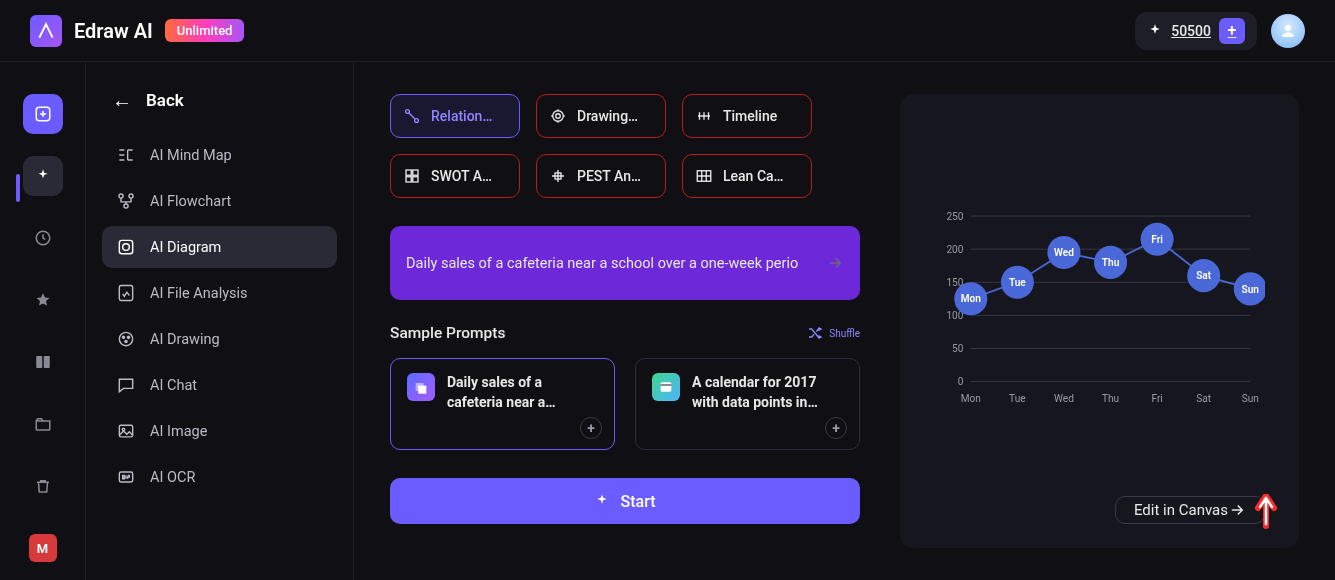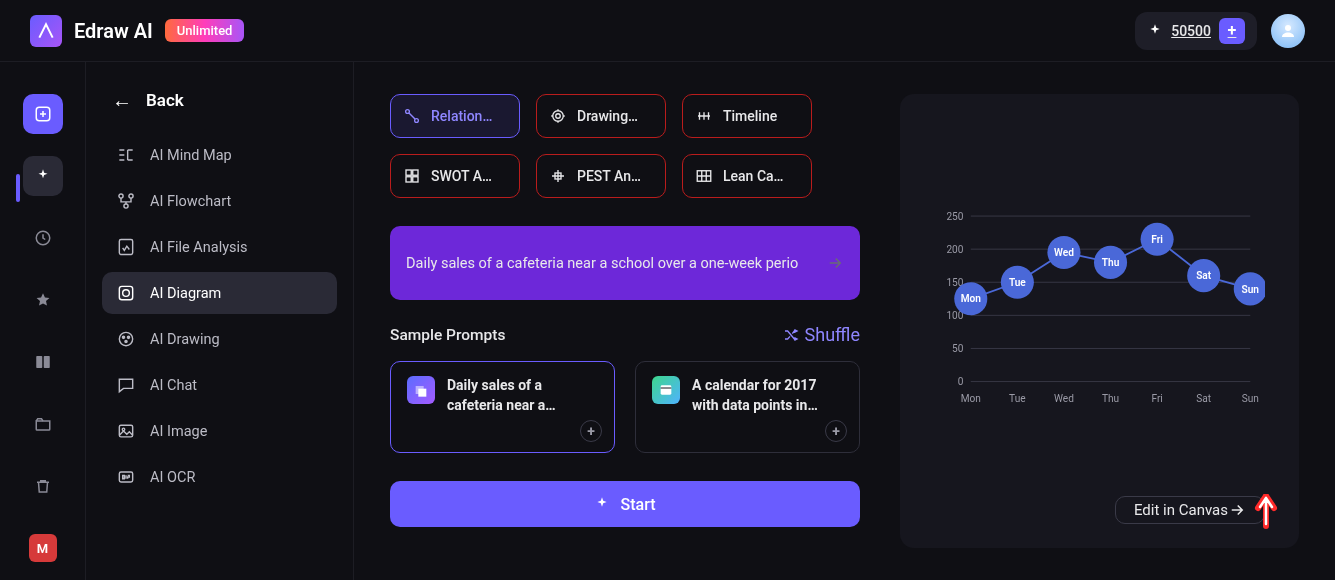--- a/index.html
+++ b/index.html
@@ -127,21 +127,21 @@
 .prompt-text {
   flex:1;font-size:14.5px;color:#e8e8ea;
   overflow:hidden;white-space:nowrap;text-overflow:ellipsis;
 }
 .prompt-arrow{color:#6a6a78;}
 .samples-header {
   display:flex;justify-content:space-between;align-items:center;
   margin-bottom:16px;
 }
 .samples-title{font-size:15.5px;font-weight:500;}
-.shuffle{color:#8f86ff;font-size:18px;display:flex;align-items:center;gap:6px;}
+.shuffle{color:#8f86ff;font-size:10px;display:flex;align-items:center;gap:6px;}
 .sample-row { display:flex;gap:20px;margin-bottom:28px; }
 .sample-card {
   flex:1;height:92px;
   border:1px solid #2e2e3a;border-radius:10px;
   padding:14px 16px;position:relative;
   display:flex;gap:12px;font-weight:bold;
 }
 .sample-card.active{border-color:#6a5cff;}
 .sample-icon{
   width:28px;height:28px;border-radius:6px;flex-shrink:0;
@@ -273,37 +273,37 @@
         <span class="nav-icon">
             <svg viewBox="0 0 24 24" fill="none" stroke="currentColor" stroke-width="1.7">
               <circle cx="6" cy="6" r="2.5"></circle>
               <circle cx="18" cy="6" r="2.5"></circle>
               <circle cx="12" cy="18" r="2.5"></circle>
               <path d="M6 8.5V13h12V8.5M12 13v2.5"></path>
             </svg>
           </span>
         <span>AI Flowchart</span>
       </div>
+      <div class="nav-item active">
+        <span class="nav-icon">
+            <svg viewBox="0 0 24 24" fill="none" stroke="currentColor" stroke-width="1.7">
+              <rect x="4" y="4" width="16" height="16" rx="3"></rect>
+              <circle cx="12" cy="12" r="4"></circle>
+            </svg>
+          </span>
+        <span>AI Diagram</span>
+      </div>
       <div class="nav-item">
         <span class="nav-icon">
             <svg viewBox="0 0 24 24" fill="none" stroke="currentColor" stroke-width="1.7">
               <rect x="4" y="3" width="16" height="18" rx="2"></rect>
               <path d="M8 13l2 3 3-5 3 4"></path>
             </svg>
           </span>
         <span>AI File Analysis</span>
-      </div>
-      <div class="nav-item active">
-        <span class="nav-icon">
-            <svg viewBox="0 0 24 24" fill="none" stroke="currentColor" stroke-width="1.7">
-              <rect x="4" y="4" width="16" height="16" rx="3"></rect>
-              <circle cx="12" cy="12" r="4"></circle>
-            </svg>
-          </span>
-        <span>AI Diagram</span>
       </div>
       <div class="nav-item">
         <span class="nav-icon">
             <svg viewBox="0 0 24 24" fill="none" stroke="currentColor" stroke-width="1.7">
               <circle cx="12" cy="12" r="8"></circle>
               <circle cx="9" cy="10" r="1.3" fill="currentColor"></circle>
               <circle cx="15" cy="10" r="1.3" fill="currentColor"></circle>
               <circle cx="12" cy="15" r="1.3" fill="currentColor"></circle>
             </svg>
           </span>

